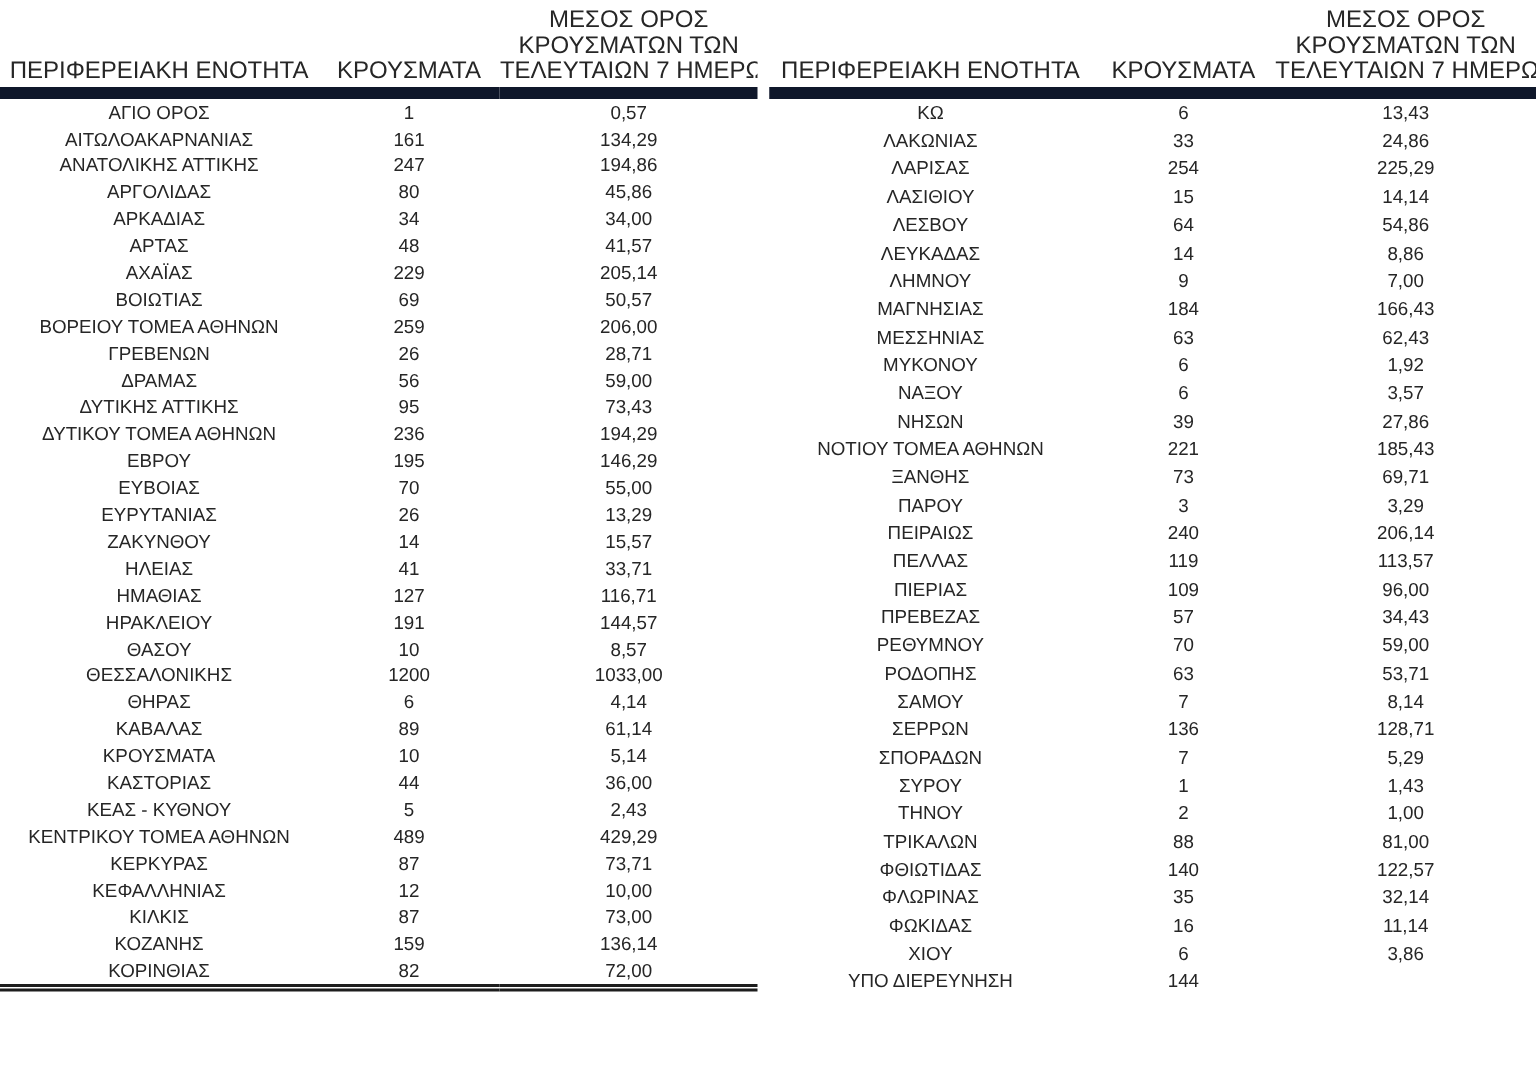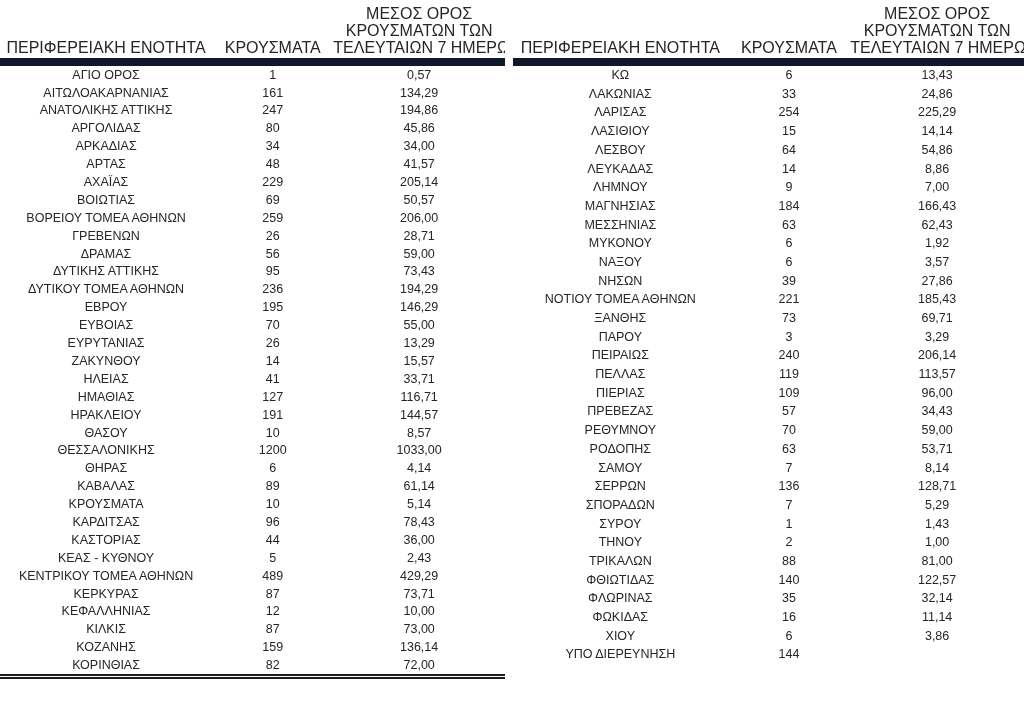--- a/index.html
+++ b/index.html
@@ -188,25 +188,20 @@
           <td>ΚΑΒΑΛΑΣ</td>
           <td>89</td>
           <td>61,14</td>
         </tr>
         <tr>
           <td>ΚΡΟΥΣΜΑΤΑ</td>
           <td>10</td>
           <td>5,14</td>
         </tr>
         <tr>
-          <td>ΚΑΡΔΙΤΣΑΣ</td>
-          <td>96</td>
-          <td>78,43</td>
-        </tr>
-        <tr>
           <td>ΚΑΣΤΟΡΙΑΣ</td>
           <td>44</td>
           <td>36,00</td>
         </tr>
         <tr>
           <td>ΚΕΑΣ - ΚΥΘΝΟΥ</td>
           <td>5</td>
           <td>2,43</td>
         </tr>
         <tr>

